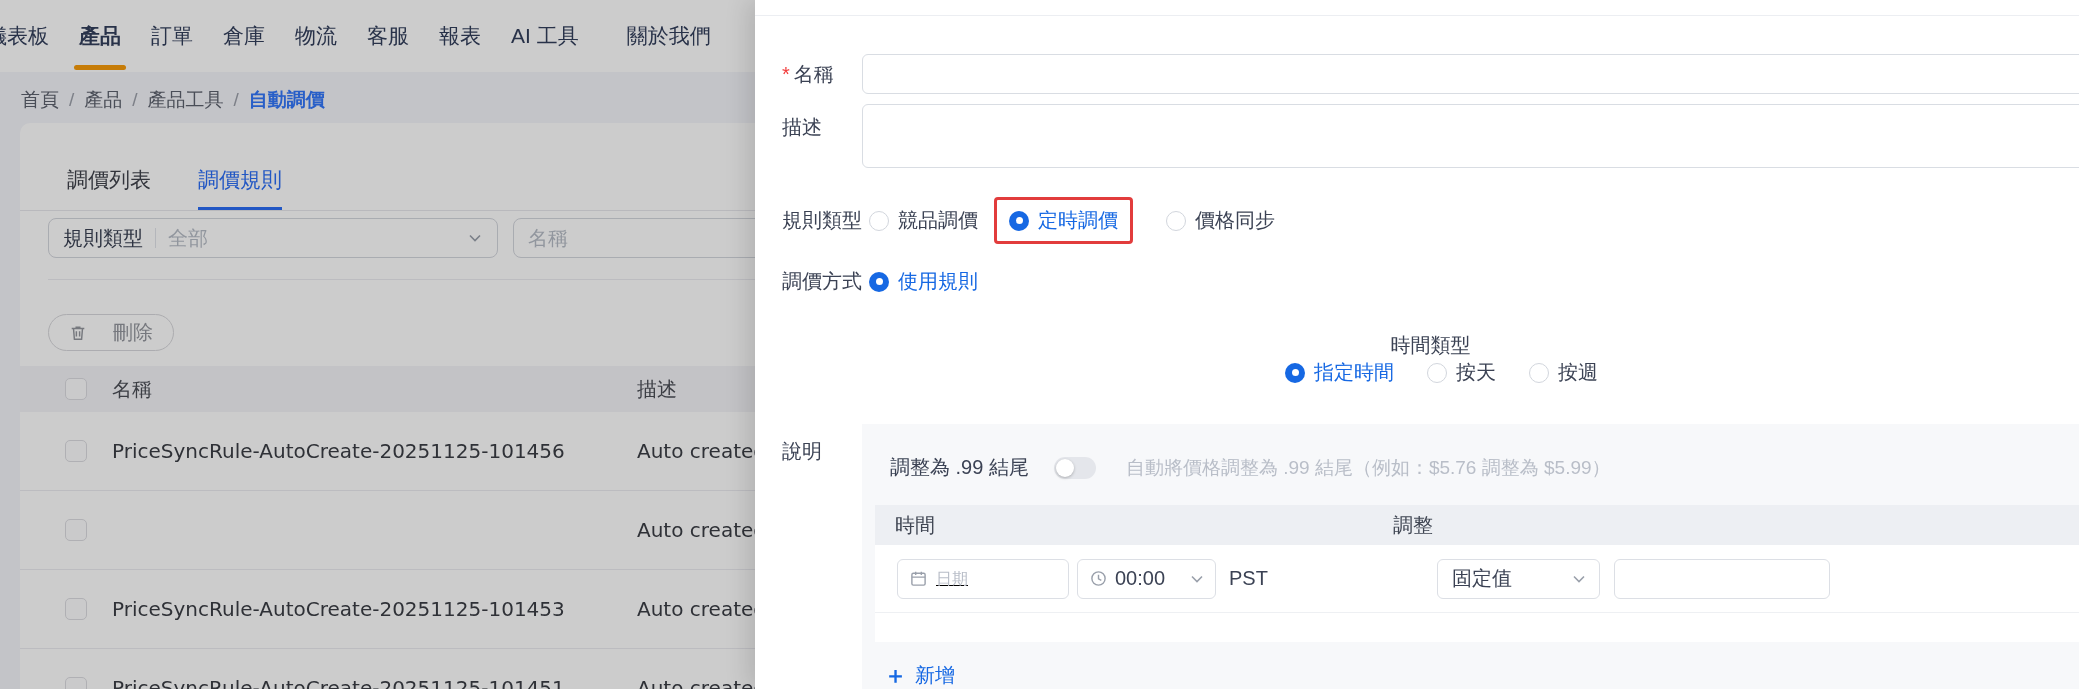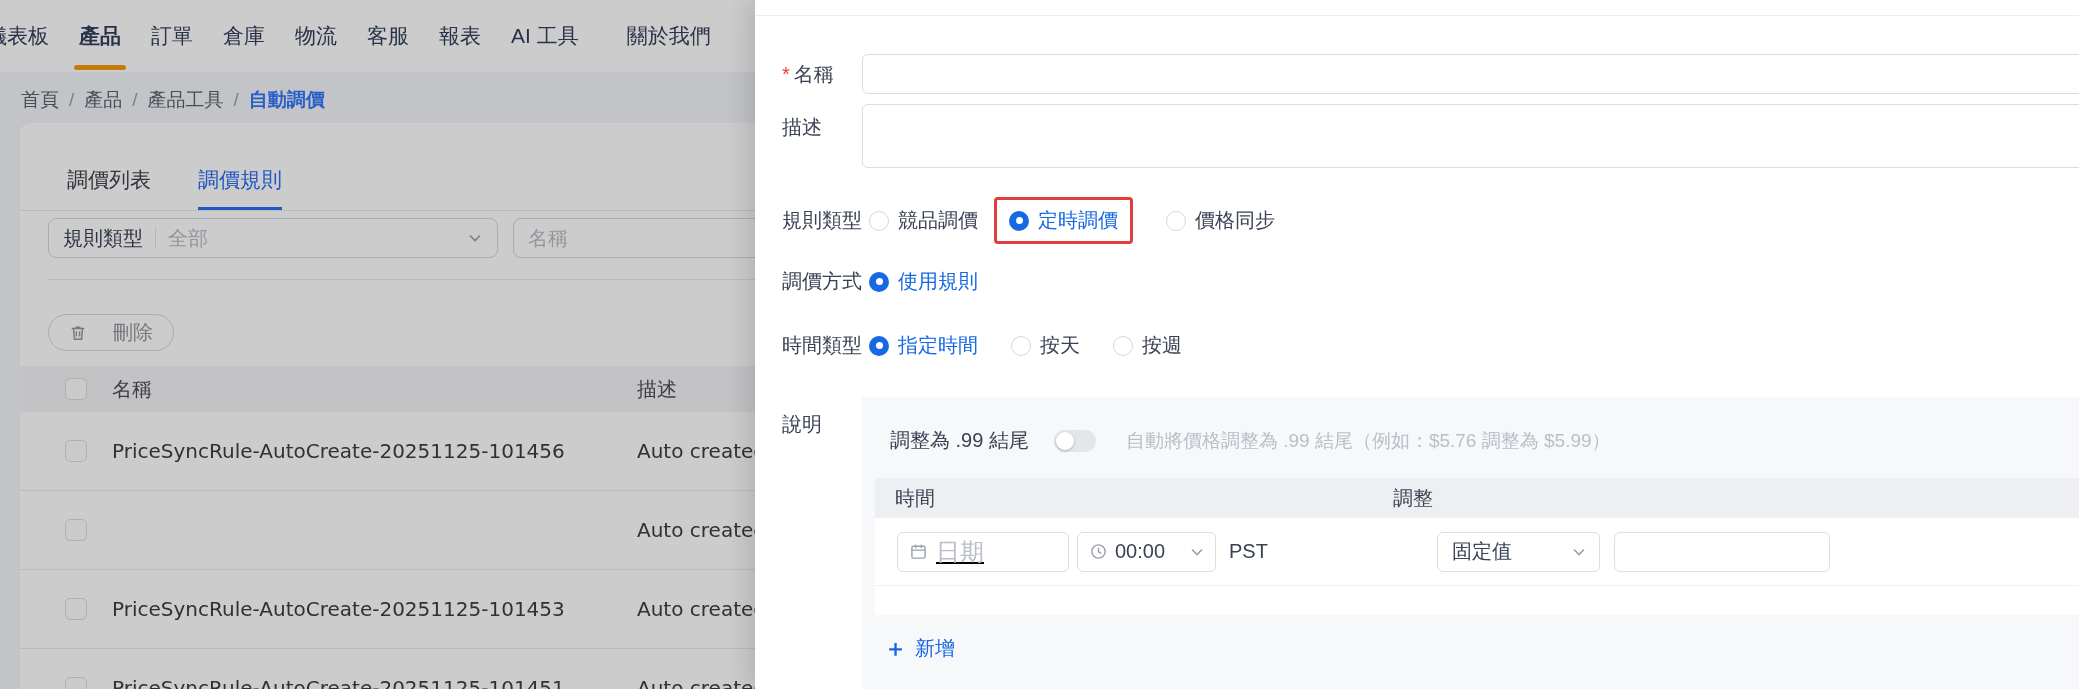--- a/index.html
+++ b/index.html
@@ -68,21 +68,21 @@
 
   .row-radios { margin-top:29px; min-height:42px; }
   .radio-opt { display:inline-flex; align-items:center; gap:9px; cursor:pointer; font-size:20px; color:#3b4254; }
   .radio { width:20px; height:20px; border-radius:50%; border:1.5px solid #d2d6dd; background:#fff; flex:none; position:relative; }
   .radio.checked { border:none; background:#1668e3; }
   .radio.checked::after { content:""; position:absolute; left:50%; top:50%; width:7px; height:7px; margin:-3.5px 0 0 -3.5px; border-radius:50%; background:#fff; }
   .radio-opt.sel span.rlabel { color:#1668e3; }
   .opt-gap2 { margin-left:33px; }
   .hl-box { display:inline-flex; align-items:center; border:3px solid #e23c3c; border-radius:4px; padding:7px 12px; margin-left:16px; }
   .row-method { margin-top:24px; }
-  .row-time { margin-top:37px; }
+  .row-time { margin-top:37px;flex-direction:column; }
   .ctl .radio-opt:first-child { margin-left:7px; }
   .hl-box .radio-opt { margin-left:0 !important; }
 
   .row-note { margin-top:38px; align-items:flex-start; }
   .row-note .frm-lbl { padding-top:14px; }
   .note-panel { background:#f7f8fa; padding:30px 0 60px 28px; display:block; min-height:260px; }
 
   .toggle-row { display:flex; align-items:center; }
   .toggle-label { font-size:20px; color:#3b4254; }
   .switch { margin-left:25px; width:42px; height:22px; border-radius:11px; background:#e4e6eb; position:relative; cursor:pointer; flex:none; }
@@ -90,21 +90,21 @@
   .toggle-hint { margin-left:30px; font-size:19px; color:#b9bec8; }
 
   .itable { margin:24px -0px 0 -15px; }
   .ithead { height:40px; background:#edeff3; position:relative; display:flex; align-items:center; font-size:20px; color:#3f4552; }
   .ithead .c-time { position:absolute; left:20px; }
   .ithead .c-adj { position:absolute; left:518px; }
   .itbody { background:#fff; padding-bottom:29px; }
   .itrow { position:relative; height:68px; border-bottom:1px solid #eef0f3; display:flex; align-items:center; padding-left:22px; }
   .ibox { display:flex; align-items:center; height:40px; border:1px solid #dcdfe5; border-radius:6px; background:#fff; }
   .date-box { width:172px; padding:0 10px 0 12px; gap:9px; }
-  .date-box input { border:none; outline:none; width:100%; font-size:24px; background:transparent; font-family:inherit;text-decoration:underline; }
+  .date-box input { border:none; outline:none; width:100%; font-size:16px; background:transparent; font-family:inherit;text-decoration:underline; }
   .date-box input::placeholder { color:#b9bec8; }
   .time-box { width:139px; margin-left:8px; padding:0 10px 0 12px; gap:8px; cursor:pointer; }
   .time-val { font-size:20px; color:#3b4254; flex:1; }
   .tz { margin-left:13px; font-size:20px; font-weight:500; color:#3b4254; }
   .icn { width:17px; height:17px; color:#9aa0ab; flex:none; }
   .adjust-cell { position:absolute; left:520px; display:flex; align-items:center;padding-left:42px; }
   .sel-box { width:163px; padding:0 12px 0 14px; cursor:pointer; }
   .sel-val { flex:1; font-size:20px; color:#3b4254; }
   .adj-input { width:216px; margin-left:14px; padding:0 12px; }
   .adj-input input { border:none; outline:none; width:100%; font-size:20px; font-family:inherit; }

